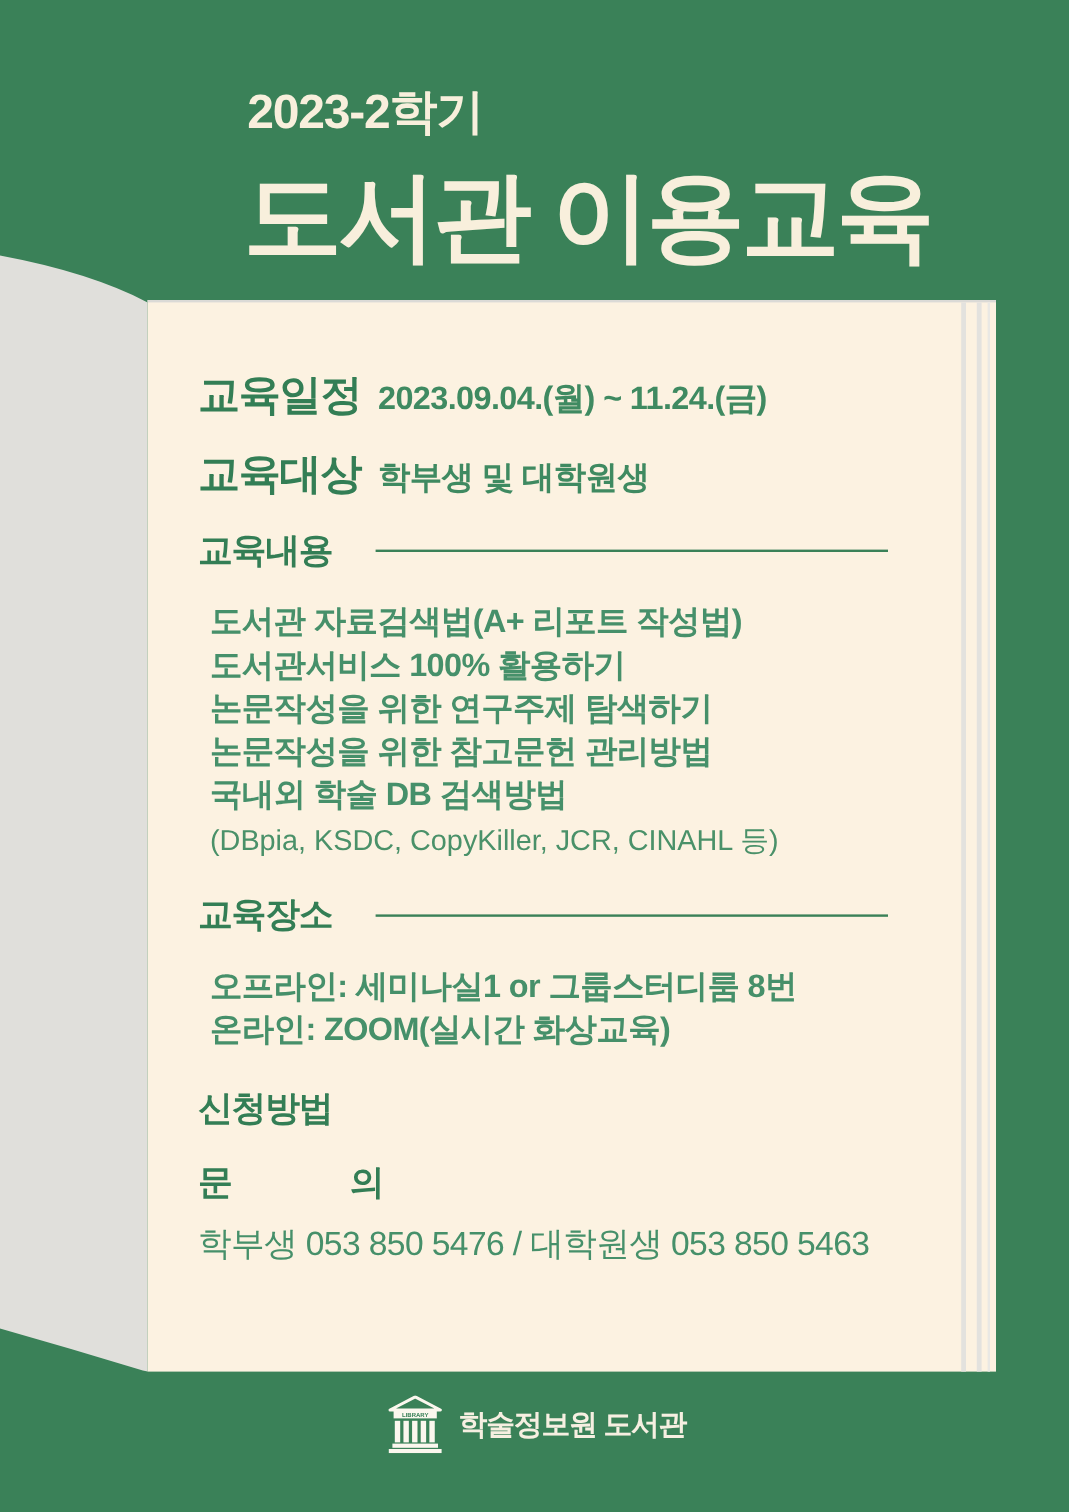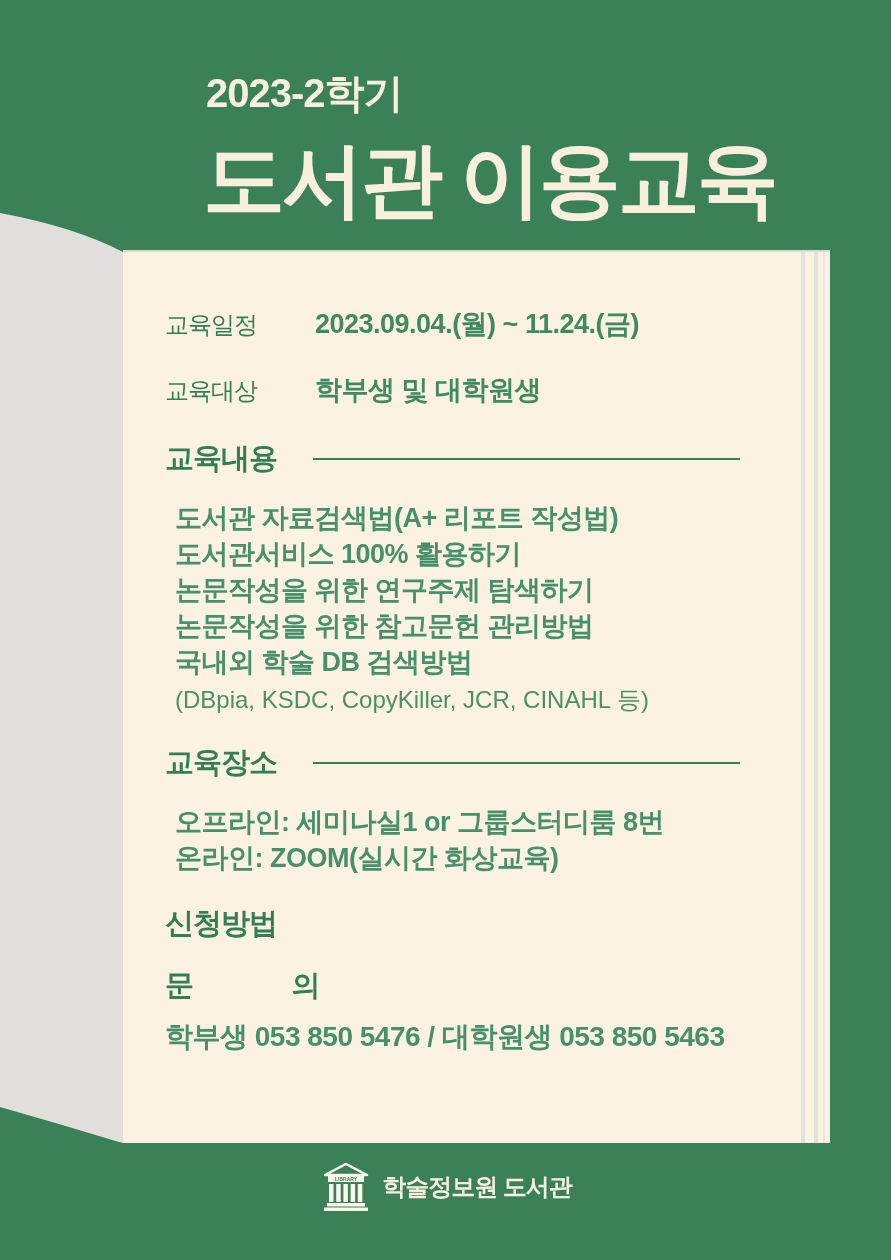--- a/index.html
+++ b/index.html
@@ -56,22 +56,22 @@
 
   .info-row {
     display: flex;
     align-items: baseline;
     margin-bottom: 32px;
     height: 34px;
   }
   .info-label {
     flex: none;
     width: 150px;
-    font-size: 24px;
-    font-weight: 400;
+    font-size: 35px;
+    font-weight: 700;
     letter-spacing: -1px;
     color: #337e55;
   }
   .info-value {
     font-size: 27px;
     font-weight: 700;
     letter-spacing: -0.5px;
     color: #3f8a61;
     white-space: nowrap;
   }
@@ -140,21 +140,21 @@
     font-size: 26px;
     font-weight: 700;
     letter-spacing: -0.5px;
     color: #46906a;
     white-space: nowrap;
     height: 34px;
   }
   .phone-text {
     margin-top: 18px;
     font-size: 28px;
-    font-weight: 700;
+    font-weight: 400;
     letter-spacing: -0.5px;
     color: #46906a;
     white-space: nowrap;
   }
   .sub-title.contact-title { margin-top: 28px; }
 
   
   .footer {
     position: absolute;
     left: 4px;

